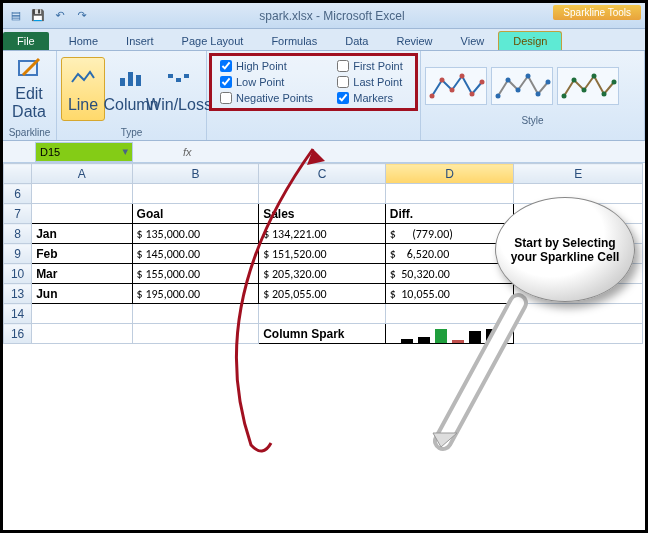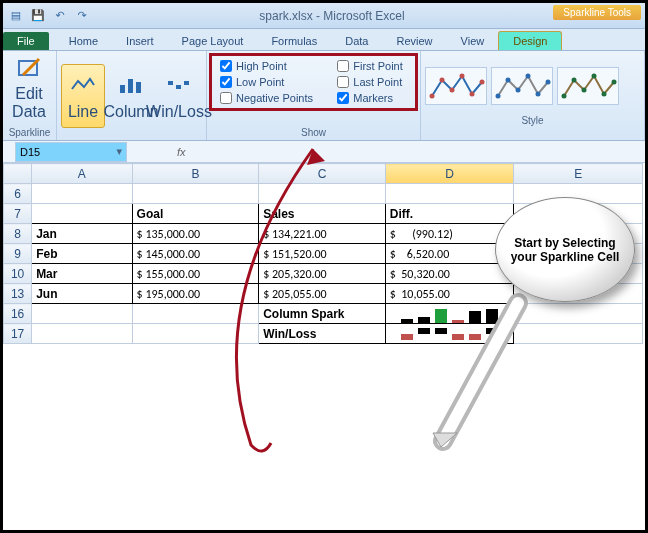--- a/index.html
+++ b/index.html
@@ -121,22 +121,22 @@
     margin-right: 4px; background: #f4f9fe;
   }
   
   .formula-row {
     height: 22px;
     display: flex; align-items: center;
     border-bottom: 1px solid #b7cde6;
     background: #eef4fb;
   }
   .name-box {
-    width: 112px; height: 20px; border: 1px solid #b7cde6;
-    margin-left: 12px; background: #7dd3fc;
+    width: 98px; height: 20px; border: 1px solid #b7cde6;
+    margin-left: 32px; background: #84cc16;
     display: flex; align-items: center;
     padding: 0 4px; font-size: 11px;
   }
   .name-box .dd { margin-left: auto; color: #4a6584;}
   .fx-label { margin-left: 50px; font-style: italic; color: #666; font-size: 11px;}
   
   .grid-wrap { position: relative; }
   table.grid {
     border-collapse: collapse;
     table-layout: fixed;
@@ -271,20 +271,21 @@
         <div class="icon-box">
           <svg width="26" height="20">
               <rect x="2" y="6" width="5" height="4" fill="#2b6cb0"></rect>
               <rect x="10" y="10" width="5" height="4" fill="#2b6cb0"></rect>
               <rect x="18" y="6" width="5" height="4" fill="#2b6cb0"></rect>
             </svg>
         </div>
         <div class="small-label">Win/Loss</div>
       </div>
     </div>
+    <div class="group-label">Type</div>
   </div>
 
   <div class="group" style="width:214px">
     <div class="group-body" style="flex-direction:column;align-items:stretch;padding:0">
       <div class="show-box">
         <label class="chk">
             <input type="checkbox" checked="" style="">
             <span>High Point</span>
           </label>
         <label class="chk">
@@ -302,21 +303,20 @@
         <label class="chk">
             <input type="checkbox" style="">
             <span>Negative Points</span>
           </label>
         <label class="chk">
             <input type="checkbox" checked="" style="">
             <span>Markers</span>
           </label>
       </div>
     </div>
-    <div class="group-label">Show</div>
   </div>
 
   <div class="group style-group">
     <div class="style-body">
       <div class="spark-style"><svg width="62" height="38">
             <polyline points="6,28 16,12 26,22 36,8 46,26 56,14" fill="none" stroke="#2b6cb0" stroke-width="2"></polyline>
             <circle cx="6" cy="28" r="2.5" fill="#c0504d"></circle>
             <circle cx="16" cy="12" r="2.5" fill="#c0504d"></circle>
             <circle cx="26" cy="22" r="2.5" fill="#c0504d"></circle>
             <circle cx="36" cy="8" r="2.5" fill="#c0504d"></circle>
@@ -381,21 +381,21 @@
           <td class="data-cell bold">Goal</td>
           <td class="data-cell bold">Sales</td>
           <td class="data-cell bold">Diff.</td>
           <td class="bold"></td>
         </tr>
         <tr>
           <td class="rowhdr">8</td>
           <td class="data-cell bold">Jan</td>
           <td class="data-cell money">$ 135,000.00</td>
           <td class="data-cell money">$ 134,221.00</td>
-          <td class="data-cell money">$      (990.12)</td>
+          <td class="data-cell money">$      (779.00)</td>
           <td class=""></td>
         </tr>
         <tr>
           <td class="rowhdr">9</td>
           <td class="data-cell bold">Feb</td>
           <td class="data-cell money">$ 145,000.00</td>
           <td class="data-cell money">$ 151,520.00</td>
           <td class="data-cell money">$    6,520.00</td>
           <td class=""></td>
         </tr>
@@ -406,56 +406,47 @@
           <td class="data-cell money">$ 205,320.00</td>
           <td class="data-cell money">$  50,320.00</td>
           <td class=""></td>
         </tr>
         <tr>
           <td class="rowhdr">13</td>
           <td class="data-cell bold">Jun</td>
           <td class="data-cell money">$ 195,000.00</td>
           <td class="data-cell money">$ 205,055.00</td>
           <td class="data-cell money">$  10,055.00</td>
+          <td class=""></td>
+        </tr>
+        <tr>
+          <td class="rowhdr">14</td>
+          <td class=""></td>
+          <td class=""></td>
+          <td class=""></td>
+          <td class=""></td>
           <td class=""></td>
         </tr>
         <tr>
           <td class="rowhdr">16</td>
           <td class=""></td>
           <td class=""></td>
           <td class="data-cell bold">Column Spark</td>
           <td class="data-cell">
             <div class="spark-col-svg">
               <div class="bar" style="height:4px;background:#000"></div>
               <div class="bar" style="height:6px;background:#000"></div>
               <div class="bar" style="height:14px;background:#1f9e3c"></div>
               <div class="bar" style="height:3px;background:#c0504d"></div>
               <div class="bar" style="height:12px;background:#000"></div>
               <div class="bar" style="height:14px;background:#000"></div>
             </div>
           </td>
           <td class=""></td>
         </tr>
-        <tr>
-          <td class="rowhdr">17</td>
-          <td class=""></td>
-          <td class=""></td>
-          <td class="data-cell bold">Win/Loss</td>
-          <td class="data-cell">
-            <div class="spark-wl-svg">
-              <div class="bar" style="height:6px;background:#c0504d;transform:translateY(3px)"></div>
-              <div class="bar" style="height:6px;background:#000;transform:translateY(-3px)"></div>
-              <div class="bar" style="height:6px;background:#000;transform:translateY(-3px)"></div>
-              <div class="bar" style="height:6px;background:#c0504d;transform:translateY(3px)"></div>
-              <div class="bar" style="height:6px;background:#c0504d;transform:translateY(3px)"></div>
-              <div class="bar" style="height:6px;background:#000;transform:translateY(-3px)"></div>
-            </div>
-          </td>
-          <td class=""></td>
-        </tr>
       </tbody>
     </table>
 </div>
 
 <svg class="arrow-svg" width="648" height="533">
   <path d="M 310 146 Q 200 300 248 442 Q 260 455 268 440" fill="none" stroke="#a11020" stroke-width="3"></path>
   <polygon points="310,146 304,162 322,158" fill="#a11020"></polygon>
   <path d="M 515 300 L 440 438" stroke="#b8b8b8" stroke-width="20" stroke-linecap="round"></path>
   <path d="M 515 300 L 440 438" stroke="#fff" stroke-width="12" stroke-linecap="round"></path>
   <polygon points="438,444 430,430 454,430" fill="#ddd" stroke="#999"></polygon>

